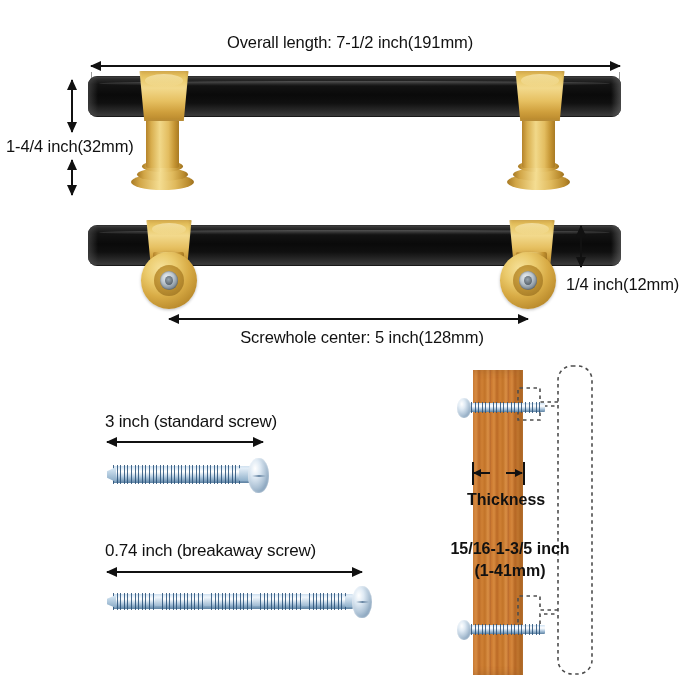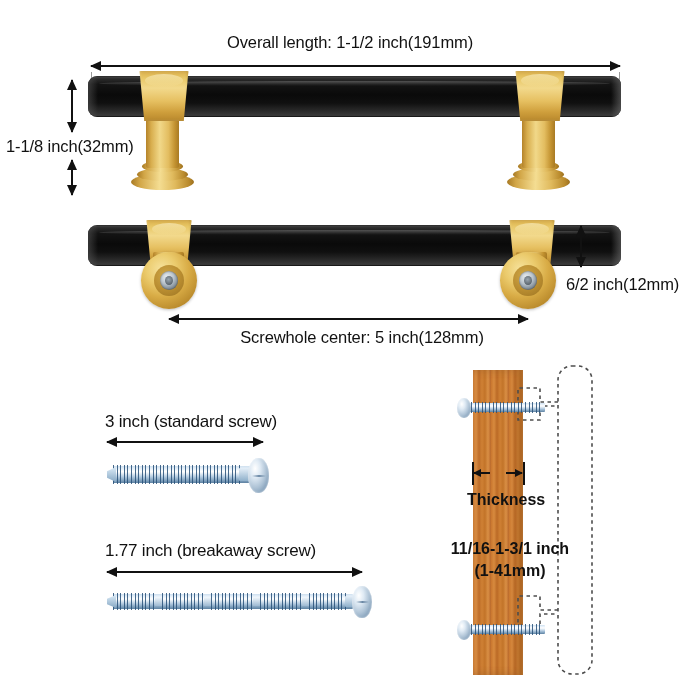--- a/index.html
+++ b/index.html
@@ -326,28 +326,28 @@
     border-right: 8px solid #111111;
   }
 </style>
 </head>
 <body>
 
 <div id="sheet">
 
   <div>
 
-    <div class="lbl lbl-dim center-txt" style="left:0; top:33px; width:700px;">Overall length: 1-1/2 inch(191mm)</div>
+    <div class="lbl lbl-dim center-txt" style="left:0; top:33px; width:700px;">Overall length: 7-1/2 inch(191mm)</div>
 
     <div class="harrow" style="left:91px; top:65px; width:529px;"></div>
 
     <div class="ext" style="left:91px; top:72px; width:1px; height:10px;"></div>
     <div class="ext" style="left:619px; top:72px; width:1px; height:10px;"></div>
 
-    <div class="lbl lbl-dim" style="left:6px; top:137px;">1-1/8 inch(32mm)</div>
+    <div class="lbl lbl-dim" style="left:6px; top:137px;">1-4/4 inch(32mm)</div>
 
     <div class="varrow" style="left:71px; top:80px; height:52px;"></div>
     <div class="varrow" style="left:71px; top:160px; height:35px;"></div>
 
     <div class="bar" style="left:88px; top:76px; width:533px; height:41px;">
       <div class="bar-gloss"></div>
       <div class="bar-cap-l"></div>
       <div class="bar-cap-r"></div>
     </div>
 
@@ -391,21 +391,21 @@
     <div>
       <div class="collar taper" style="left:508px; top:220px; width:48px; height:46px;"></div>
       <div class="stem" style="left:516px; top:252px; width:31px; height:26px;"></div>
       <div class="disc" style="left:500px; top:252px; width:56px; height:57px;"></div>
       <div class="disc-inner" style="left:513px; top:265px; width:30px; height:31px;"></div>
       <div class="screwhead" style="left:519px; top:271px; width:18px; height:19px;"></div>
       <div class="screwslot" style="left:524px; top:276px; width:8px; height:9px;"></div>
     </div>
 
     <div class="varrow" style="left:580px; top:226px; height:41px;"></div>
-    <div class="lbl lbl-dim" style="left:566px; top:275px;">6/2 inch(12mm)</div>
+    <div class="lbl lbl-dim" style="left:566px; top:275px;">1/4 inch(12mm)</div>
 
     <div class="harrow" style="left:169px; top:318px; width:359px;"></div>
     <div class="lbl lbl-dim center-txt" style="left:0; top:328px; width:700px;margin-left:12px;">Screwhole center: 5 inch(128mm)</div>
   </div>
 
   <div>
     <div class="lbl lbl-screw" style="left:105px; top:412px;">3 inch (standard screw)</div>
     <div class="harrow" style="left:107px; top:441px; width:156px;"></div>
 
     <div class="screw" style="left:105px; top:455px; width:165px; height:40px;">
@@ -416,21 +416,21 @@
       <div class="screw-tip" style="left:2px; top:12px; width:9px; height:15px;"></div>
 
       <div class="screw-neck" style="left:134px; top:13px; width:14px; height:13px;"></div>
 
       <div class="screw-head" style="left:143px; top:3px; width:21px; height:35px;"></div>
       <div class="screw-head-slot" style="left:147px; top:20px; width:14px; height:2px;"></div>
     </div>
   </div>
 
   <div>
-    <div class="lbl lbl-screw" style="left:105px; top:541px;">1.77 inch (breakaway screw)</div>
+    <div class="lbl lbl-screw" style="left:105px; top:541px;">0.74 inch (breakaway screw)</div>
     <div class="harrow" style="left:107px; top:571px; width:255px;"></div>
 
     <div class="screw" style="left:105px; top:582px; width:265px; height:40px;">
       <div class="screw-shank" style="left:8px; top:12px; width:240px; height:15px;"></div>
 
       <div class="screw-threads" style="left:8px; top:11px; width:42px; height:17px;"></div>
       <div class="break-notch" style="left:50px; top:15px; width:7px; height:9px;"></div>
       <div class="screw-threads" style="left:57px; top:11px; width:42px; height:17px;"></div>
       <div class="break-notch" style="left:99px; top:15px; width:7px; height:9px;"></div>
       <div class="screw-threads" style="left:106px; top:11px; width:42px; height:17px;"></div>
@@ -473,17 +473,17 @@
       <div class="screw-head" style="left:2px; top:1px; width:14px; height:20px;"></div>
     </div>
 
     <div class="tick" style="left:472px; top:462px; height:23px;"></div>
     <div class="tick" style="left:523px; top:462px; height:23px;"></div>
     <div class="tick-arm to-left" style="left:474px; top:472px; width:16px;"></div>
     <div class="tick-arm to-right" style="left:506px; top:472px; width:16px;"></div>
 
     <div class="lbl lbl-bold" style="left:467px; top:491px;">Thickness</div>
 
-    <div class="lbl lbl-bold center-txt" style="left:410px; top:540px; width:200px;">11/16-1-3/1 inch</div>
+    <div class="lbl lbl-bold center-txt" style="left:410px; top:540px; width:200px;">15/16-1-3/5 inch</div>
     <div class="lbl lbl-bold center-txt" style="left:410px; top:562px; width:200px;">(1-41mm)</div>
   </div>
 
 </div>
 
 </body></html>

